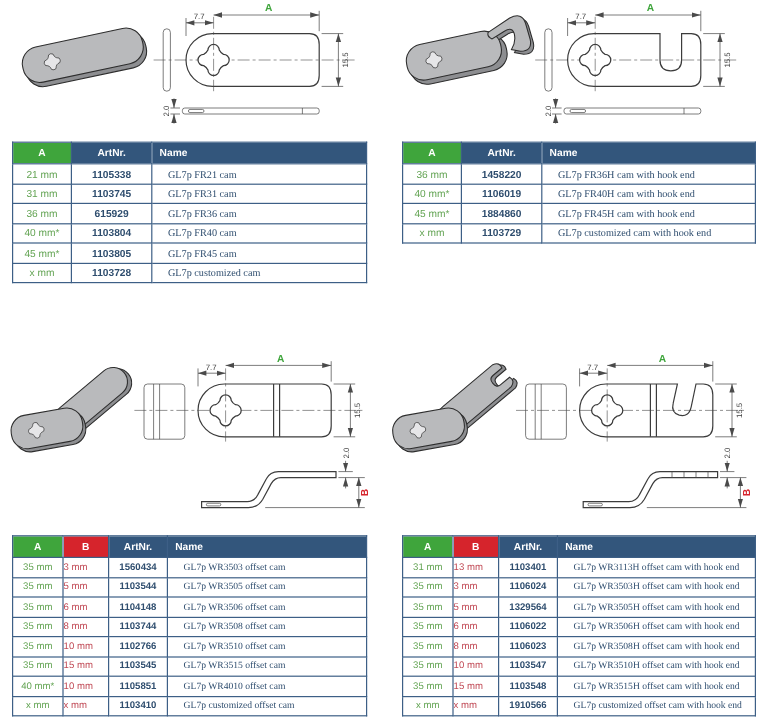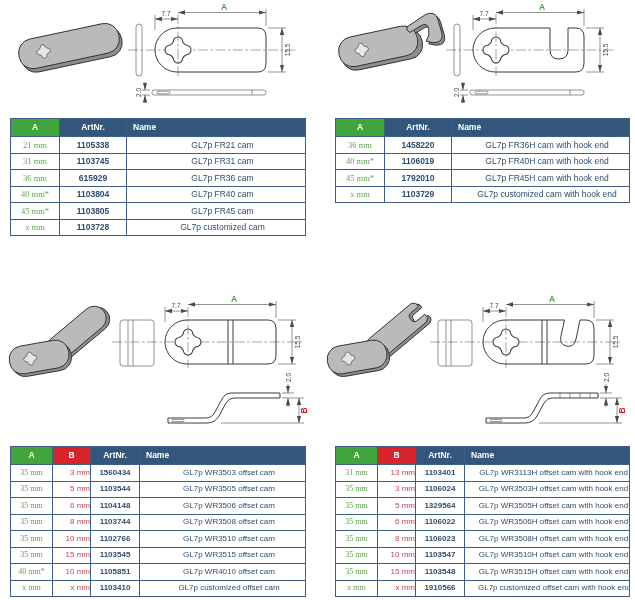--- a/index.html
+++ b/index.html
@@ -18,24 +18,24 @@
   .q4 .tbl{left:17px;top:156px;width:295px;}
 
   table.cam-table{width:100%;border-collapse:collapse;table-layout:fixed;}
   .cam-table th,.cam-table td{border:1px solid var(--border,#3d5f86);height:15.5px;
       font-size:8.5px;line-height:1;padding:0;white-space:nowrap;overflow:hidden;}
   .cam-table thead th{height:17px;background:var(--header_bg,#33567c);color:#fff;
       font-weight:bold;text-align:center;}
   .cam-table thead th.col-a{background:var(--col_a,#3fa53c);}
   .cam-table thead th.col-b{background:var(--col_b,#d6242c);}
   .cam-table thead th.col-name{text-align:left;padding-left:6px;}
-  .cam-table td.col-a{color:var(--value_a,#62a352);text-align:center;font-family:Liberation Serif, serif;}
-  .cam-table td.col-b{color:var(--value_b,#c04854);text-align:right;}
+  .cam-table td.col-a{color:var(--value_a,#62a352);text-align:center;}
+  .cam-table td.col-b{color:var(--value_b,#c04854);text-align:left;}
   .cam-table td.col-art{color:var(--text,#2e4d6e);text-align:center;font-weight:bold;}
-  .cam-table td.col-name{color:var(--text,#2e4d6e);text-align:center;padding-left:13px;}
+  .cam-table td.col-name{color:var(--text,#2e4d6e);text-align:left;padding-left:13px;font-family:Liberation Serif, serif;}
   .t-3 .col-a{width:48px;} .t-3 .col-art{width:66px;}
   .t-4 .col-a{width:41px;} .t-4 .col-b{width:37px;} .t-4 .col-art{width:48px;}
   .t-4 td{font-size:8px;}
 
   
   .out{stroke:#3c3c3c;stroke-width:1;fill:none;}
   .thin{stroke:#4a4a4a;stroke-width:0.6;fill:none;}
   .cl{stroke:#4a4a4a;stroke-width:0.5;stroke-dasharray:10 2.5 2.5 2.5;fill:none;}
   .dim{stroke:#4a4a4a;stroke-width:0.6;fill:none;}
   .dt{font:6.5px "Liberation Sans",sans-serif;fill:#3c3c3c;}
@@ -181,21 +181,21 @@
               <td class="col-art">1458220</td>
               <td class="col-name">GL7p FR36H cam with hook end</td>
             </tr>
             <tr>
               <td class="col-a">40 mm*</td>
               <td class="col-art">1106019</td>
               <td class="col-name">GL7p FR40H cam with hook end</td>
             </tr>
             <tr>
               <td class="col-a">45 mm*</td>
-              <td class="col-art">1792010</td>
+              <td class="col-art">1884860</td>
               <td class="col-name">GL7p FR45H cam with hook end</td>
             </tr>
             <tr>
               <td class="col-a">x mm</td>
               <td class="col-art">1103729</td>
               <td class="col-name">GL7p customized cam with hook end</td>
             </tr>
           </tbody>
         </table>
       </div>

